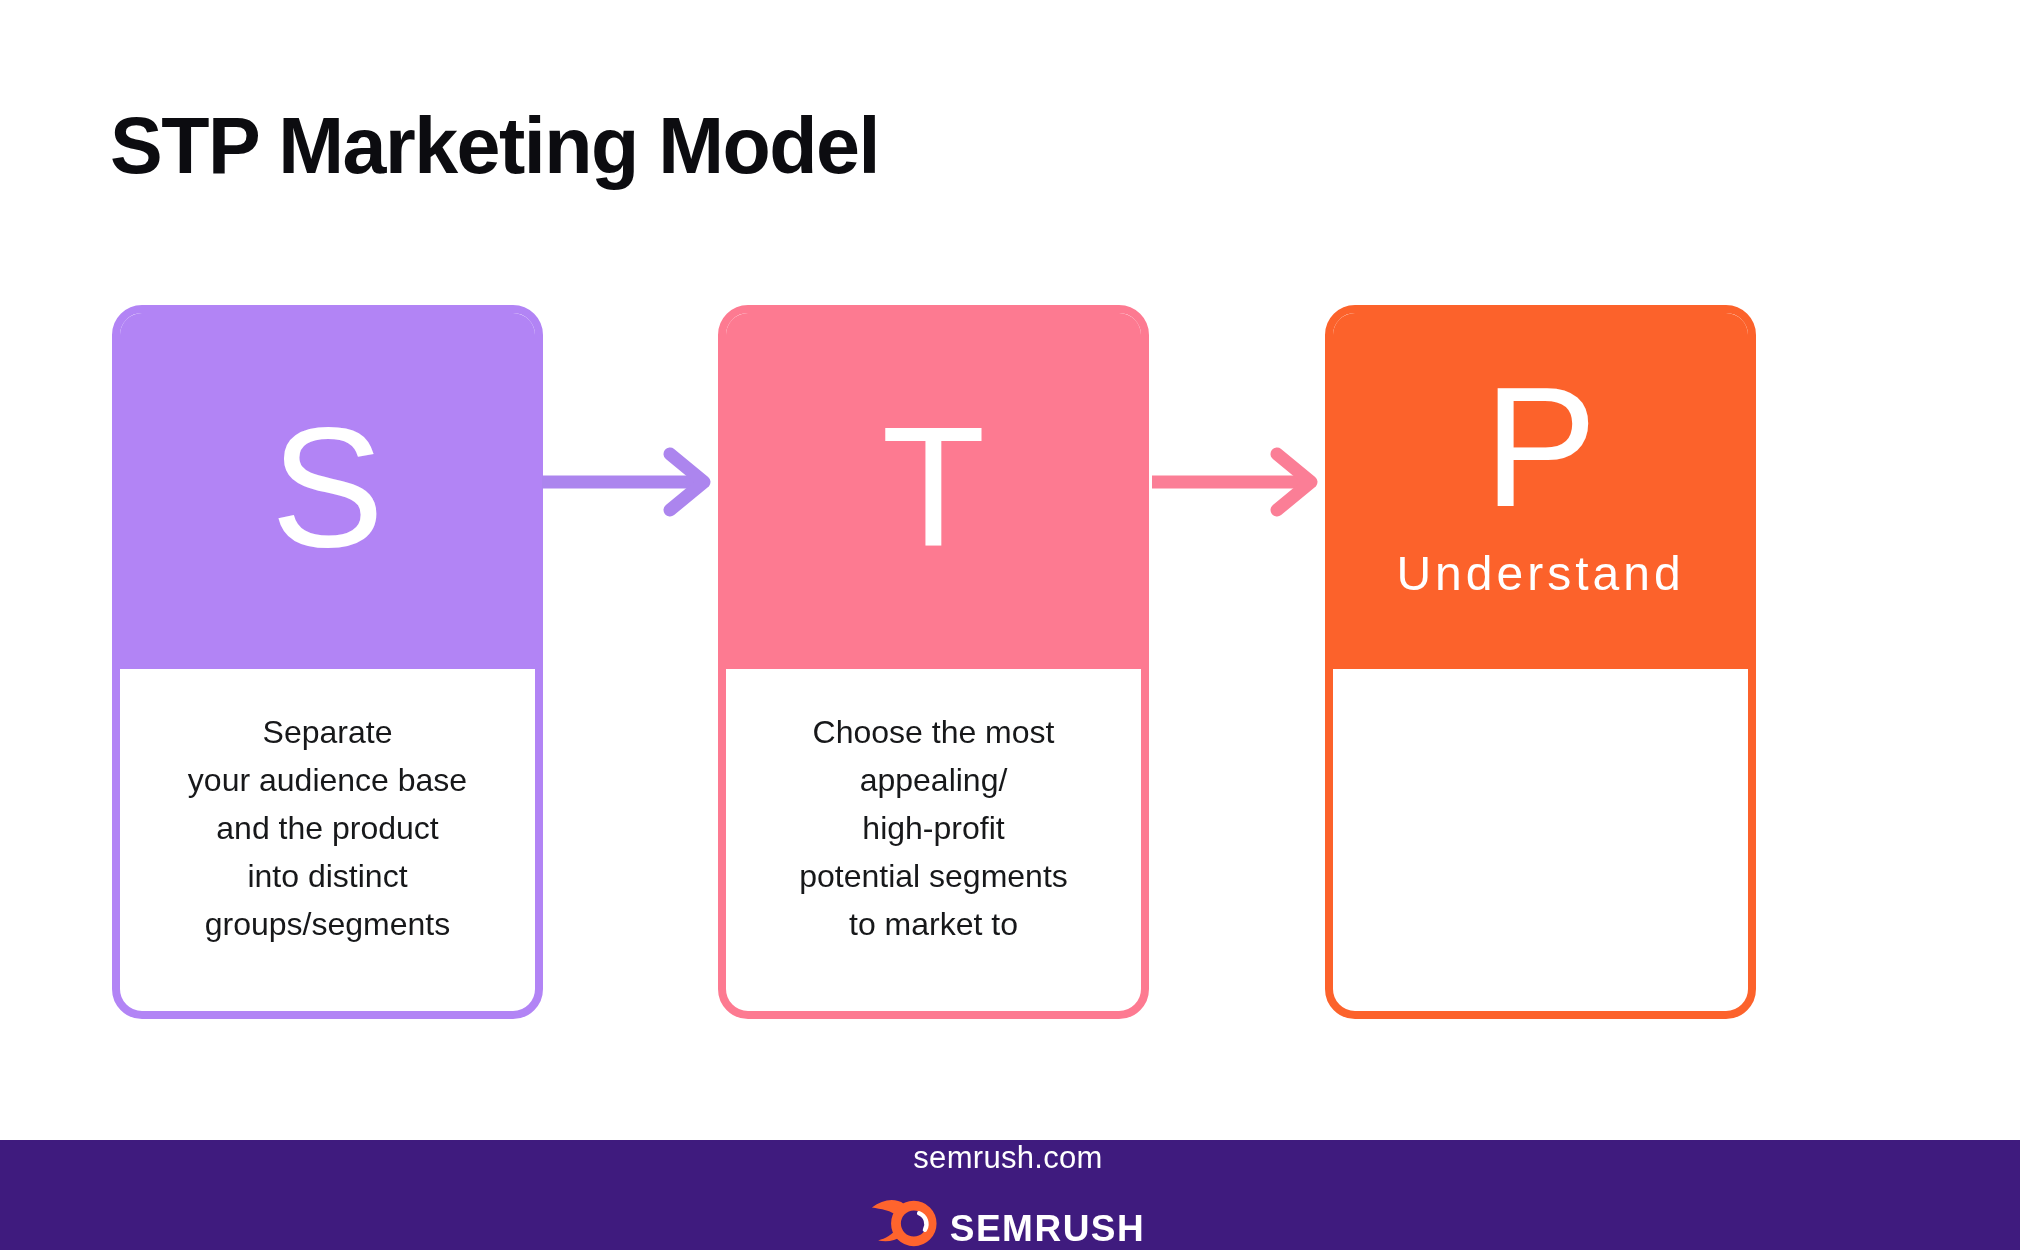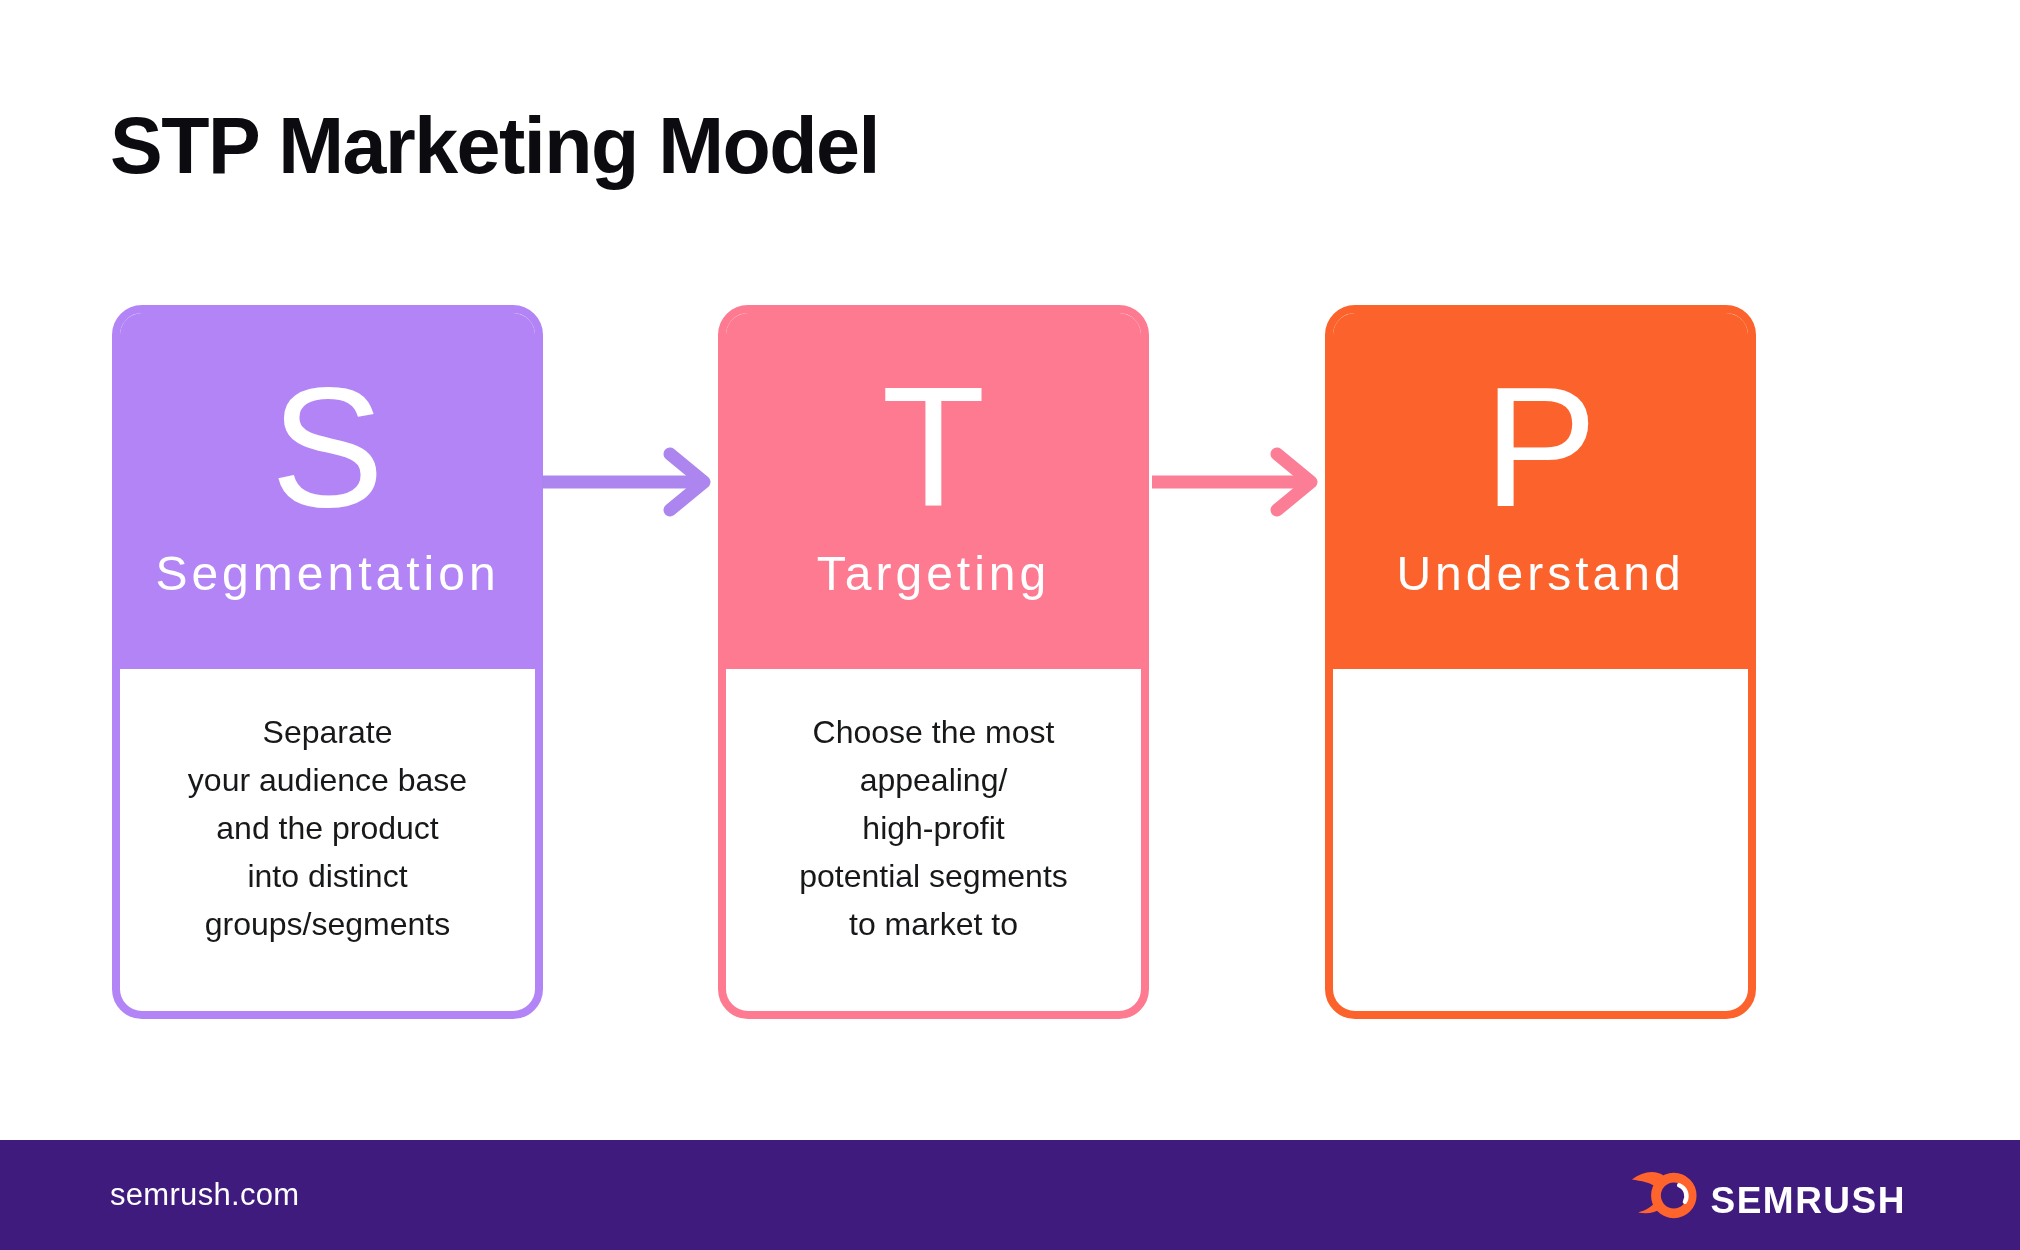--- a/index.html
+++ b/index.html
@@ -107,40 +107,38 @@
 </head>
 <body>
 
 <div class="page" style="background-color: rgb(255, 255, 255);">
 
   <h1 class="title" style="color: rgb(12, 12, 16);">STP Marketing Model</h1>
 
   <section class="card card-1" style="border-color: rgb(178, 132, 245);">
     <div class="card-header" style="background-color: rgb(178, 132, 245);">
       <div class="card-letter">S</div>
-      <div class="card-label">Segmentation</div>
     </div>
     <div class="card-body" style="color: rgb(23, 24, 26);">Separate
 your audience base
 and the product
 into distinct
 groups/segments</div>
   </section>
 
   <div class="connector connector-1" style="color: rgb(172, 133, 238);">
     <svg viewBox="0 0 176 76">
       <line x1="0" y1="38" x2="156" y2="38" stroke="currentColor" stroke-width="13"></line>
       <polyline points="128,10 162,38 128,66" fill="none" stroke="currentColor" stroke-width="13" stroke-linecap="round" stroke-linejoin="round"></polyline>
     </svg>
   </div>
 
   <section class="card card-2" style="border-color: rgb(253, 122, 145);">
     <div class="card-header" style="background-color: rgb(253, 122, 145);">
       <div class="card-letter">T</div>
-      <div class="card-label">Targeting</div>
     </div>
     <div class="card-body" style="color: rgb(23, 24, 26);">Choose the most
 appealing/
 high-profit
 potential segments
 to market to</div>
   </section>
 
   <div class="connector connector-2" style="color: rgb(251, 126, 150);">
     <svg viewBox="0 0 173 76">
@@ -149,21 +147,21 @@
     </svg>
   </div>
 
   <section class="card card-3" style="border-color: rgb(252, 98, 43);">
     <div class="card-header" style="background-color: rgb(252, 98, 43);">
       <div class="card-letter">P</div>
       <div class="card-label">Understand</div>
     </div>
   </section>
 
-  <footer class="footer" style="background-color: rgb(63, 27, 126);">
+  <footer class="footer" style="background-color: rgb(63, 27, 126); flex-direction: column;">
     <span class="site">semrush.com</span>
     <div class="brand">
       <svg class="brand-icon" viewBox="0 0 74 58" style="color: rgb(255, 100, 45);">
         <path d="M1 11 C 13 2, 27 0, 37 7 L 32 23 C 22 13, 11 13, 1 11 Z" fill="currentColor"></path>
         <path d="M8 48 C 17 50, 27 49, 34 43 L 30 33 C 24 42, 16 46, 8 48 Z" fill="currentColor"></path>
         <circle cx="48" cy="29" r="20" fill="none" stroke="currentColor" stroke-width="11"></circle>
         <path d="M 54 17.5 A 13 13 0 0 1 60.5 36" fill="none" stroke="#ffffff" stroke-width="5" stroke-linecap="round"></path>
       </svg>
       <span class="brand-name">SEMRUSH</span>
     </div>

